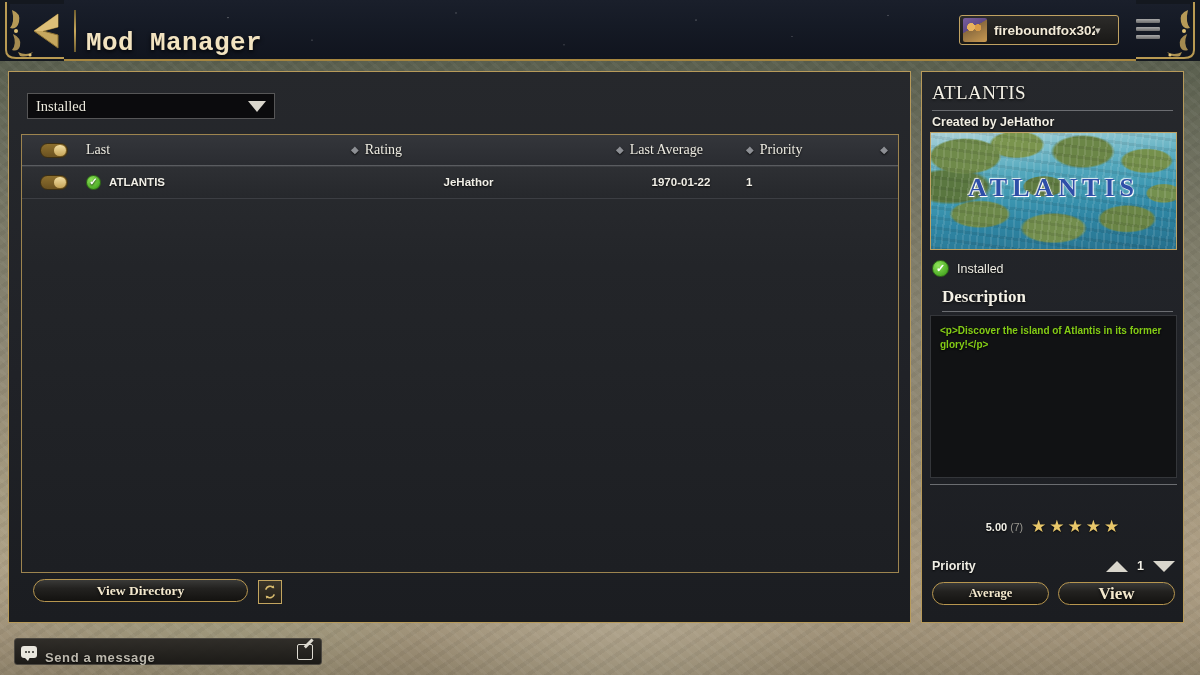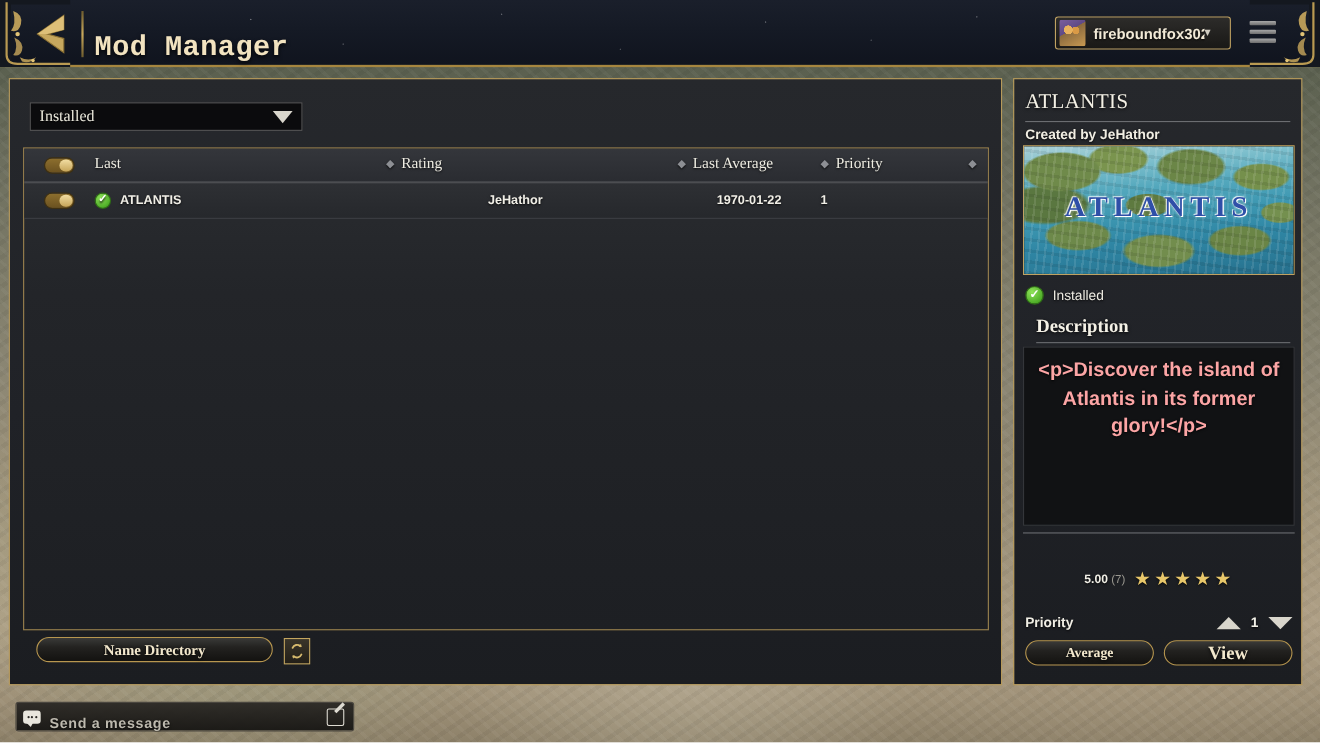--- a/index.html
+++ b/index.html
@@ -342,25 +342,24 @@
   }
   .desc-box {
     position: absolute; left: 8px; top: 243px;
     width: 247px; height: 163px;
     background: #111214;
     border: 1px solid #34363a;
     padding: 8px 9px;
     overflow: hidden;
   }
   .desc-text {
-    font-size: 18px; font-weight: bold; line-height: 1.42;
-    color: #fca5a5;
+    font-size: 10px; font-weight: bold; line-height: 1.42;
+    color: #84cc16;
     text-shadow: 0 1px 2px rgba(0,0,0,0.85);
     word-break: break-word;
-    text-align: center;
   }
 
   .rating-sep {
     position: absolute; left: 8px; top: 412px;
     width: 247px; height: 1px; background: #6b6d71;
   }
   .rating-title {
     position: absolute; left: 0; right: 0; top: 419px;
     text-align: center;
     font-size: 13px; font-weight: bold; color: #f1eee5;
@@ -559,21 +558,21 @@
           <span class="check-badge">✓</span>
           <span>ATLANTIS</span>
         </div>
         <div class="td col-creator">JeHathor</div>
         <div class="td col-update">1970-01-22</div>
         <div class="td col-prio">1</div>
         <div class="td col-end"></div>
       </div>
     </div>
 
-    <div class="gold-btn btn-open-dir">Name Directory</div>
+    <div class="gold-btn btn-open-dir">View Directory</div>
 
     <div class="btn-refresh">
       <svg width="16" height="16" viewBox="0 0 16 16">
         <path d="M4 5 A4.4 4.4 0 0 1 11 3.4" stroke="#d8bb6e" stroke-width="1.7" fill="none" stroke-linecap="round"></path>
         <path d="M12 11 A4.4 4.4 0 0 1 5 12.6" stroke="#d8bb6e" stroke-width="1.7" fill="none" stroke-linecap="round"></path>
         <path d="M11.6 1.2 L12.3 4.2 L9.4 3.7 Z" fill="#d8bb6e"></path>
         <path d="M4.4 14.8 L3.7 11.8 L6.6 12.3 Z" fill="#d8bb6e"></path>
       </svg>
     </div>
 

